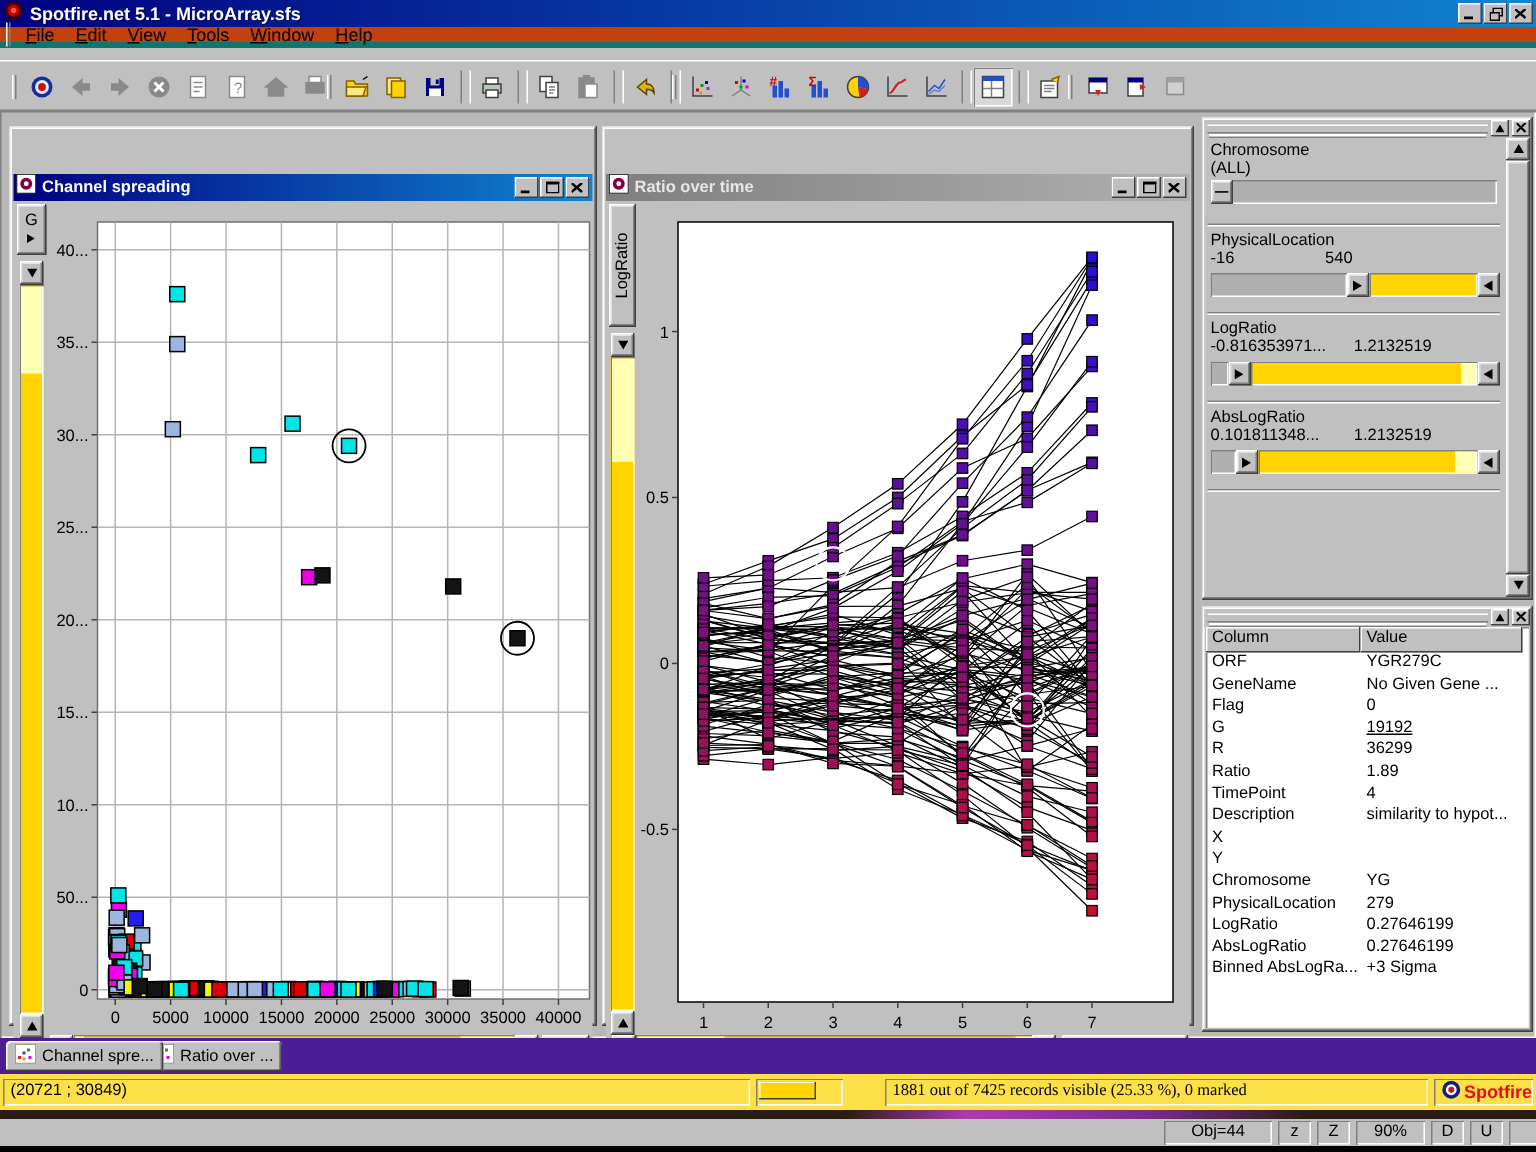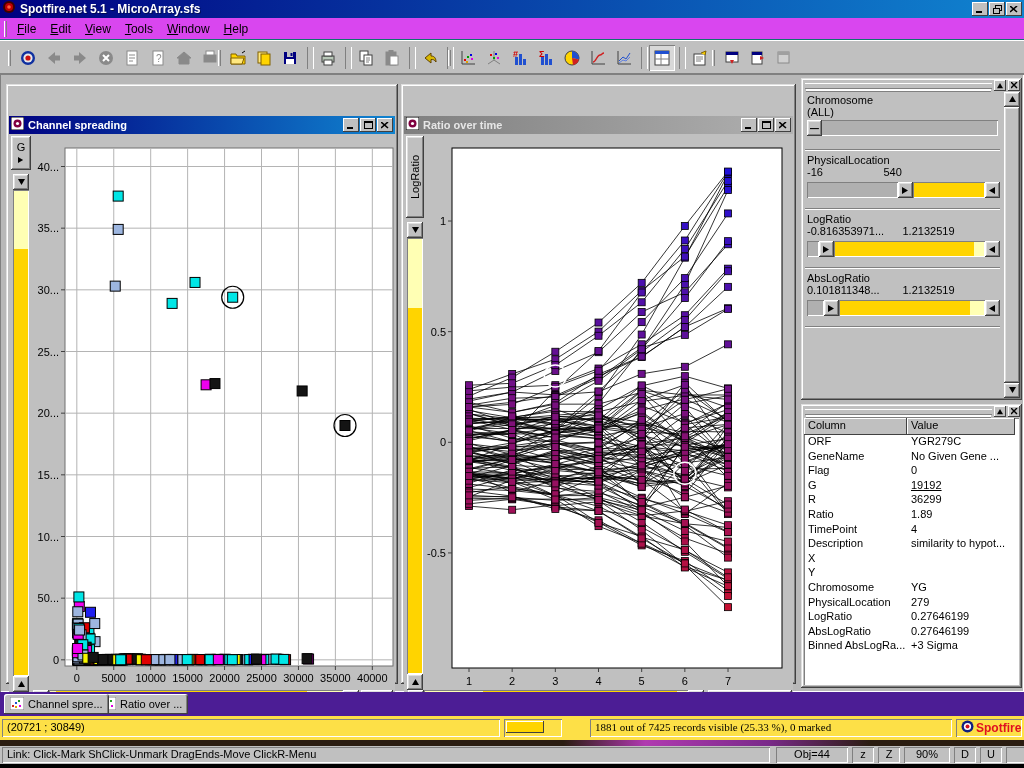--- a/index.html
+++ b/index.html
@@ -6,22 +6,22 @@
   html,body { width:1024px; height:768px; overflow:hidden; background:#c0c0c0; }
   #app { position:relative; width:1024px; height:768px; background:#c0c0c0; }
   .raised1 { background:#c0c0c0; box-shadow: inset -1px -1px 0 #404040, inset 1px 1px 0 #ffffff; }
 
   
   #titlebar { position:absolute; left:0; top:0; width:1024px; height:18px;
     background:linear-gradient(90deg,#000080,#1084d0); display:flex; align-items:center; padding:0 2px; }
   #titlebar .ttext { color:#fff; font-weight:bold; font-size:12px; margin-left:4px; flex:1;
     text-shadow:1px 1px 0 rgba(0,0,0,.4); white-space:nowrap; }
   .winbtn { width:16px; height:14px; margin-left:1px; display:flex; align-items:center; justify-content:center; }
-  #menubar { position:absolute; left:0; top:18px; width:1024px; height:22px; background:#d946ef;
-    border-bottom:1px solid #0f766e; display:flex; align-items:center; }
+  #menubar { position:absolute; left:0; top:18px; width:1024px; height:14px; background:#c2410c;
+    border-bottom:4px solid #0f766e; display:flex; align-items:center; }
   .grip { width:3px; height:16px; margin:0 3px 0 4px; border-left:1px solid #fff; border-right:1px solid #808080; }
   .menuitem { padding:2px 7px; font-size:12px; color:#000; }
   .menuitem u { text-decoration:underline; }
   #toolbar { position:absolute; left:0; top:40px; width:1024px; height:34px; background:#c0c0c0;
     border-bottom:1px solid #808080; box-shadow: inset 0 1px 0 #ffffff; }
   .tgroup { position:absolute; top:4px; height:27px; display:flex; align-items:center; }
   .tbtn { width:26px; height:26px; display:flex; align-items:center; justify-content:center; background:#c0c0c0; }
   .tbtn.pressed { box-shadow: inset 1px 1px 0 #808080, inset -1px -1px 0 #ffffff; background:#d8d8d8; }
   .tsep { width:7px; height:22px; margin:0 1px; border-left:1px solid #808080; border-right:1px solid #ffffff; margin-left:4px; }
 
@@ -1977,21 +1977,20 @@
               <circle cx="6.5" cy="6.5" r="2" fill="#d01020"></circle>
             </svg></span>
       <span>Spotfire</span>
         </span>
     </div>
   </div>
 
   <div id="divider"></div>
 
   <div id="linkbar">
-    <div class="lcell" style="left:2px;width:768px;">Link: Click-Mark ShClick-Unmark DragEnds-Move ClickR-Menu</div>
   <div class="lcell" style="left: 776px; width: 72px; text-align: center;">Obj=44</div>
       <div class="lcell" style="left: 852px; width: 22px; text-align: center;">z</div>
       <div class="lcell" style="left: 878px; width: 22px; text-align: center;">Z</div>
       <div class="lcell" style="left: 904px; width: 46px; text-align: center;">90%</div>
       <div class="lcell" style="left: 954px; width: 22px; text-align: center;">D</div>
       <div class="lcell" style="left: 980px; width: 22px; text-align: center;">U</div>
       <div class="lcell" style="left: 1006px; width: 64px; text-align: center;">1 of 1</div>
     </div>
 
   <div id="blackstrip"></div>

